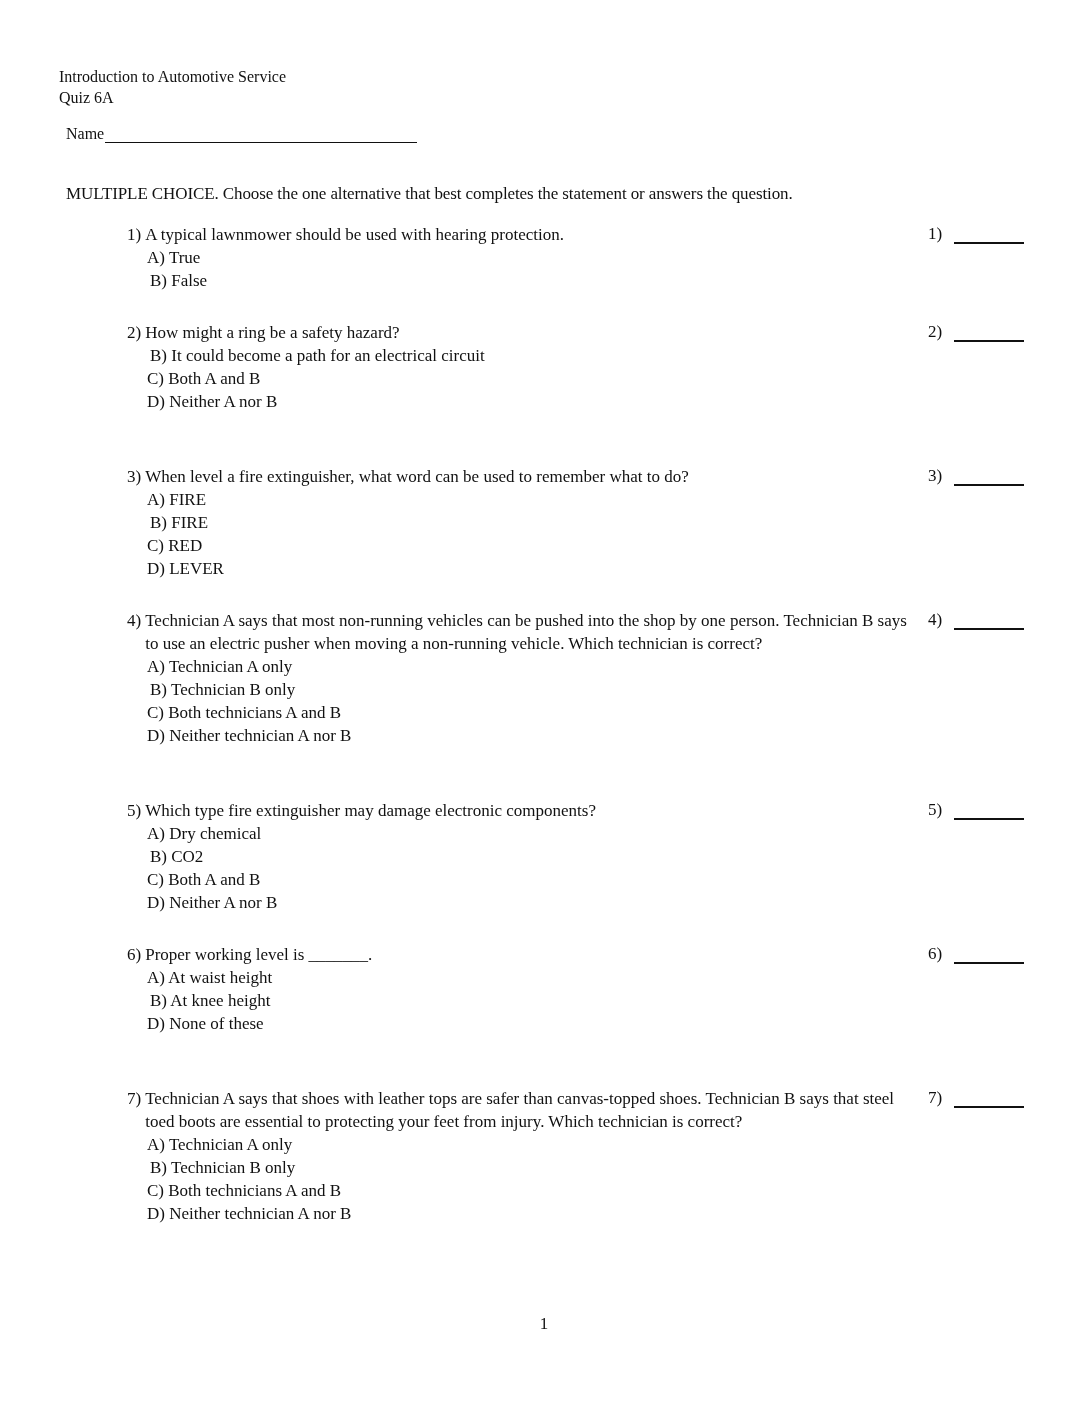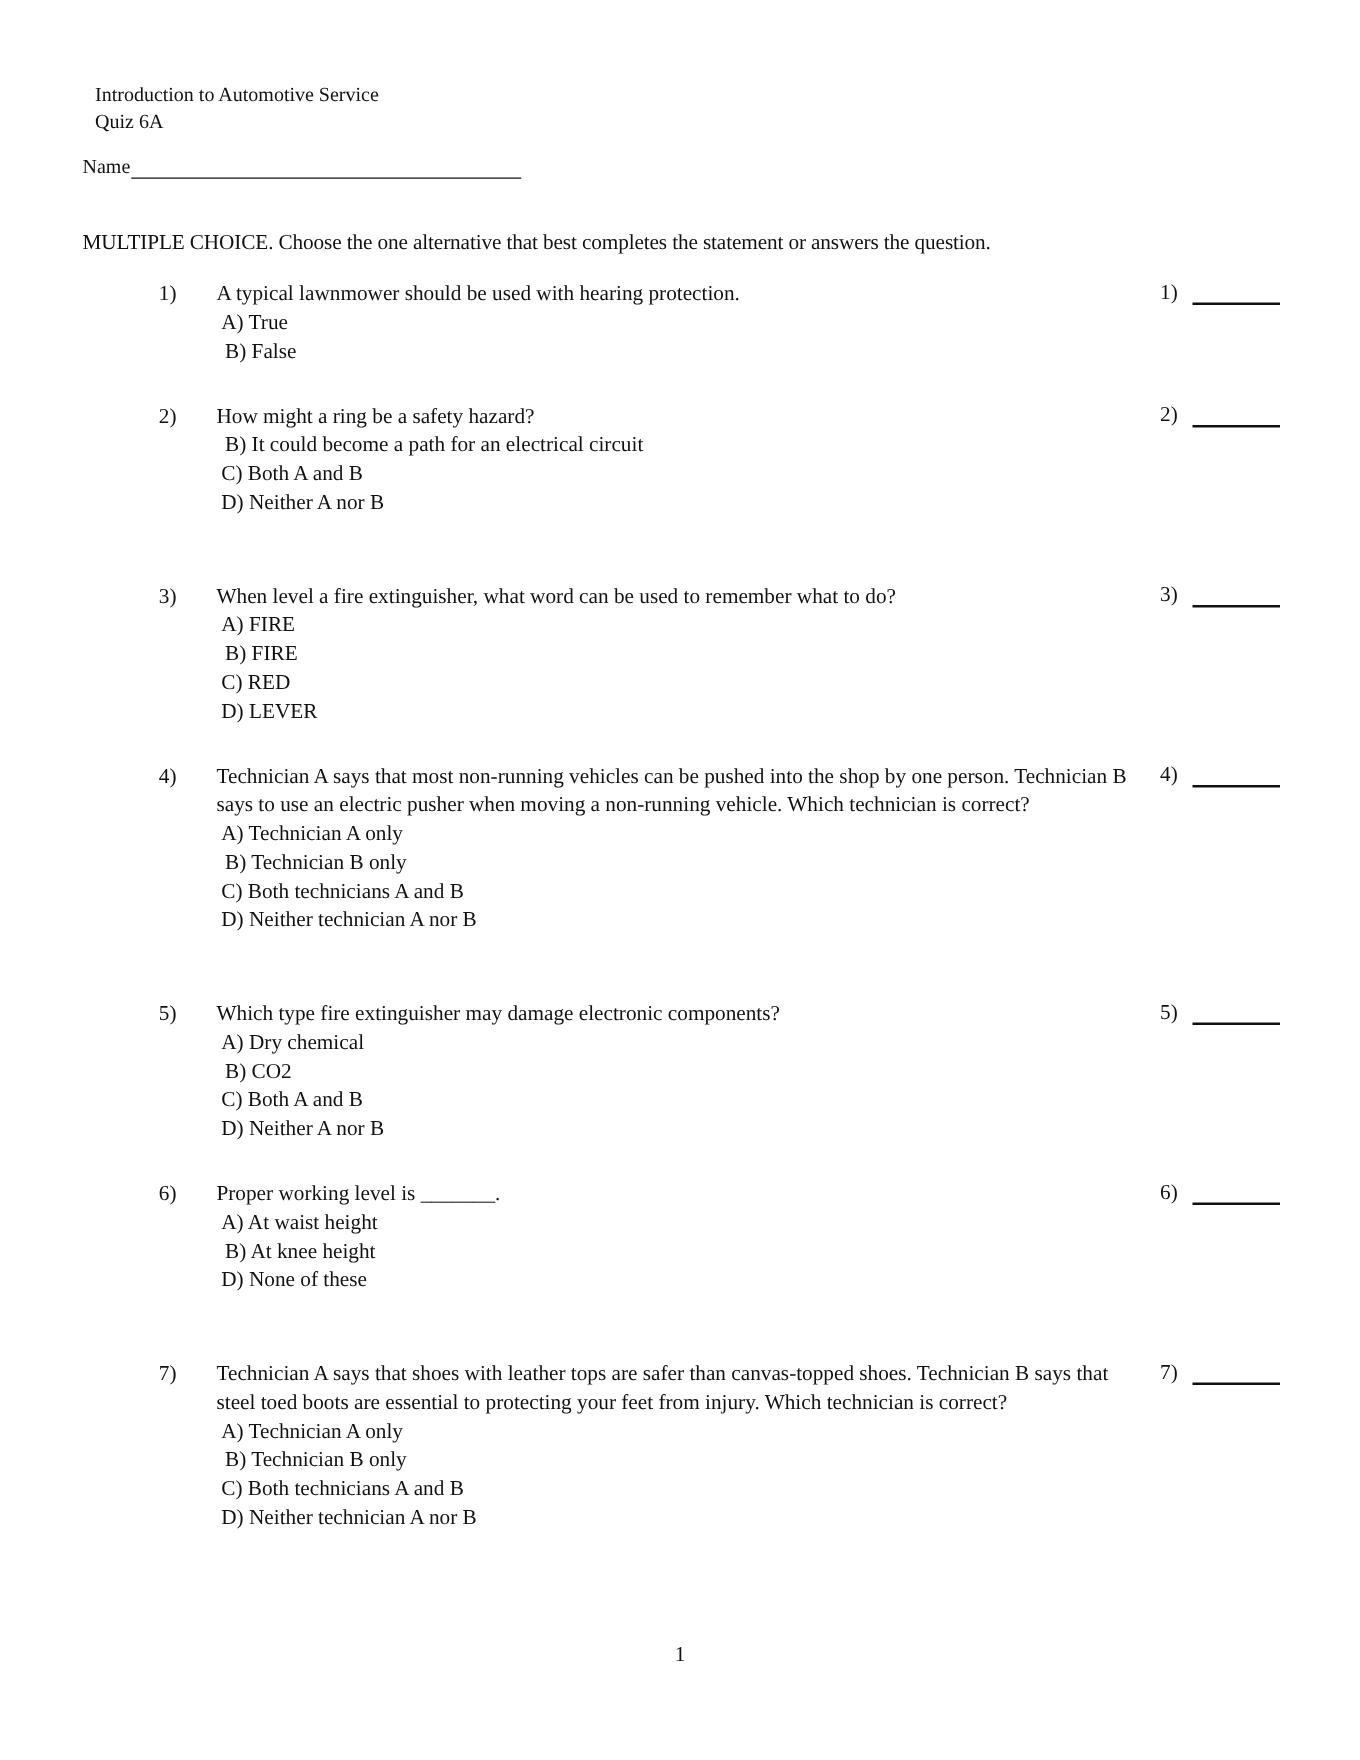--- a/index.html
+++ b/index.html
@@ -1,33 +1,33 @@
 <!DOCTYPE html>
 <html><head>
 <meta charset="utf-8">
 <style>
   html, body { margin: 0; padding: 0; background: #ffffff; }
   body {
     width: 1088px; height: 1408px; position: relative; overflow: hidden;
     color: #111111;
     font-family: "Liberation Serif", "DejaVu Serif", serif;
   }
-  .header { position: absolute; left: 76px; top: 66px; font-size: 16px; line-height: 21px; }
+  .header { position: absolute; left: 59px; top: 66px; font-size: 16px; line-height: 21px; }
   .header div { white-space: nowrap; }
   .name-row { position: absolute; left: 66px; top: 124px; font-size: 16px; display: flex; align-items: flex-end; }
   .name-line { display: inline-block; width: 312px; border-bottom: 1px solid #111; height: 18px; margin-left: 1px; }
   .instructions {
     position: absolute; left: 66px; top: 184px; font-size: 17px; font-weight: normal;
     white-space: nowrap; letter-spacing: -0.1px;
   }
   .question { position: absolute; left: 127px; width: 780px; font-size: 17px; line-height: 23px; }
   .q-stem { display: flex; }
   .q-num { white-space: nowrap; }
-  .q-text { padding-left: 4px; margin-left: 28px; }
-  .q-opts { margin-left: 50px; }
+  .q-text { padding-left: 4px; }
+  .q-opts { margin-left: 20px; }
   .opt { white-space: nowrap; }
   .opt.shift { padding-left: 3px; }
   .ans {
     position: absolute; left: 928px; font-size: 17px; display: flex; align-items: flex-end;
   }
   .ans-line { display: inline-block; width: 70px; border-bottom: 2px solid #111; height: 14px; margin-left: 12px; }
   .page-num { position: absolute; left: 0; width: 1088px; top: 1314px; text-align: center; font-size: 17px; }
 </style>
 </head>
 <body>

